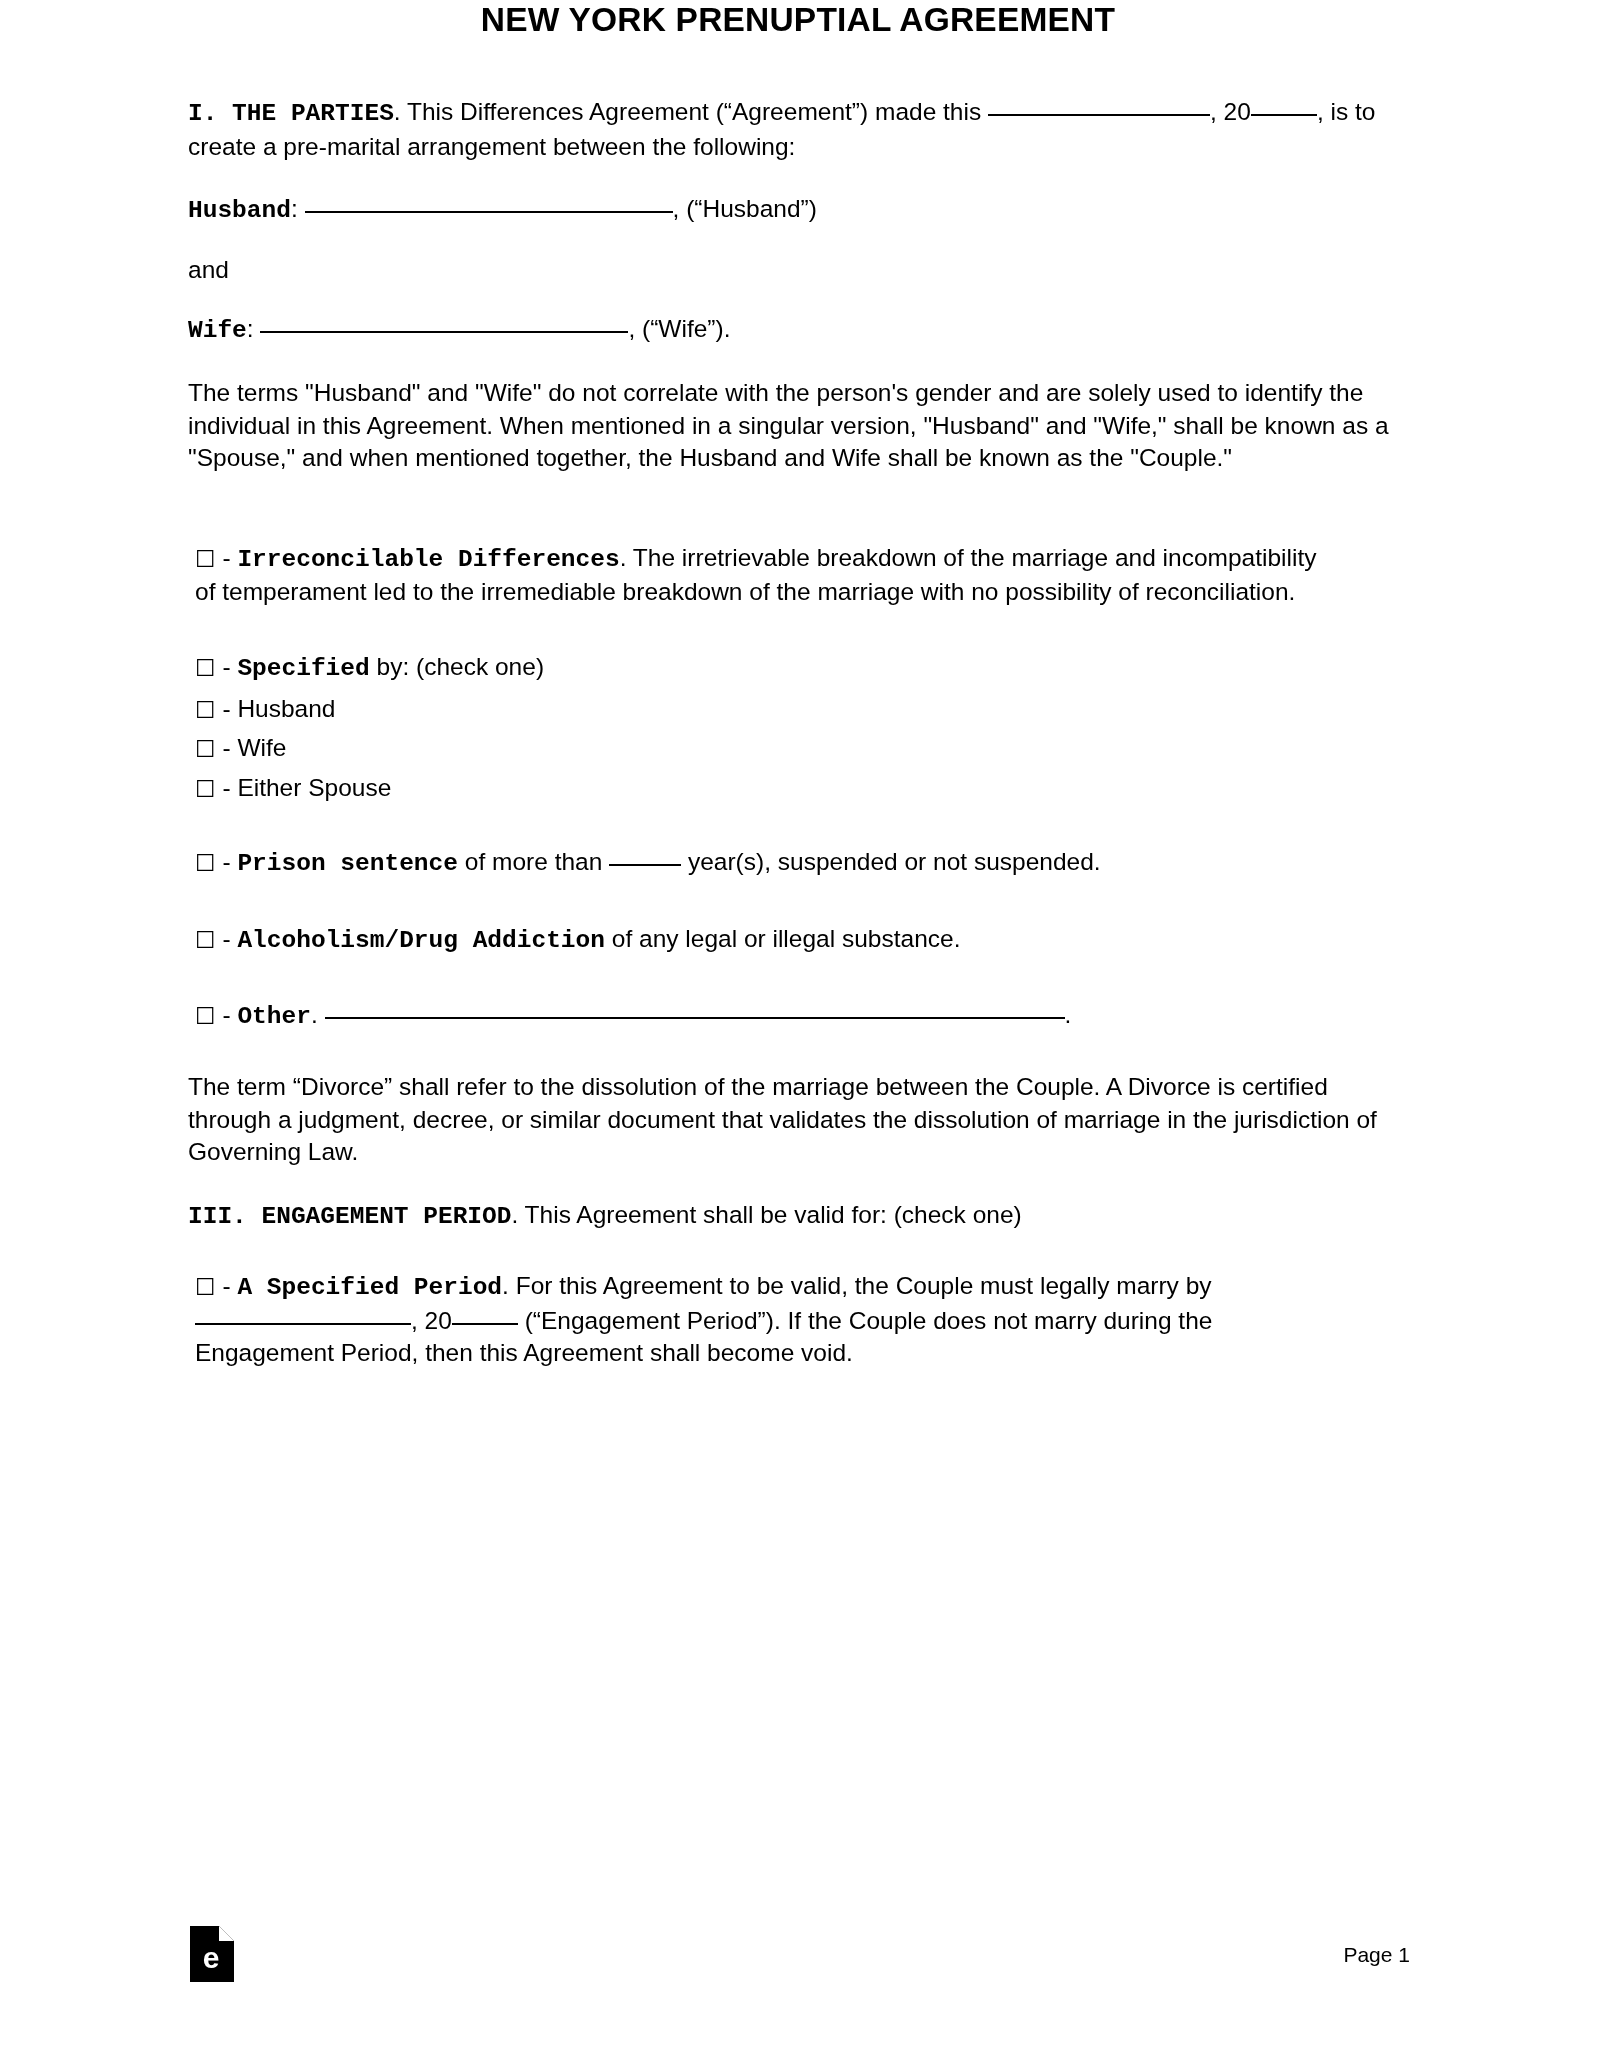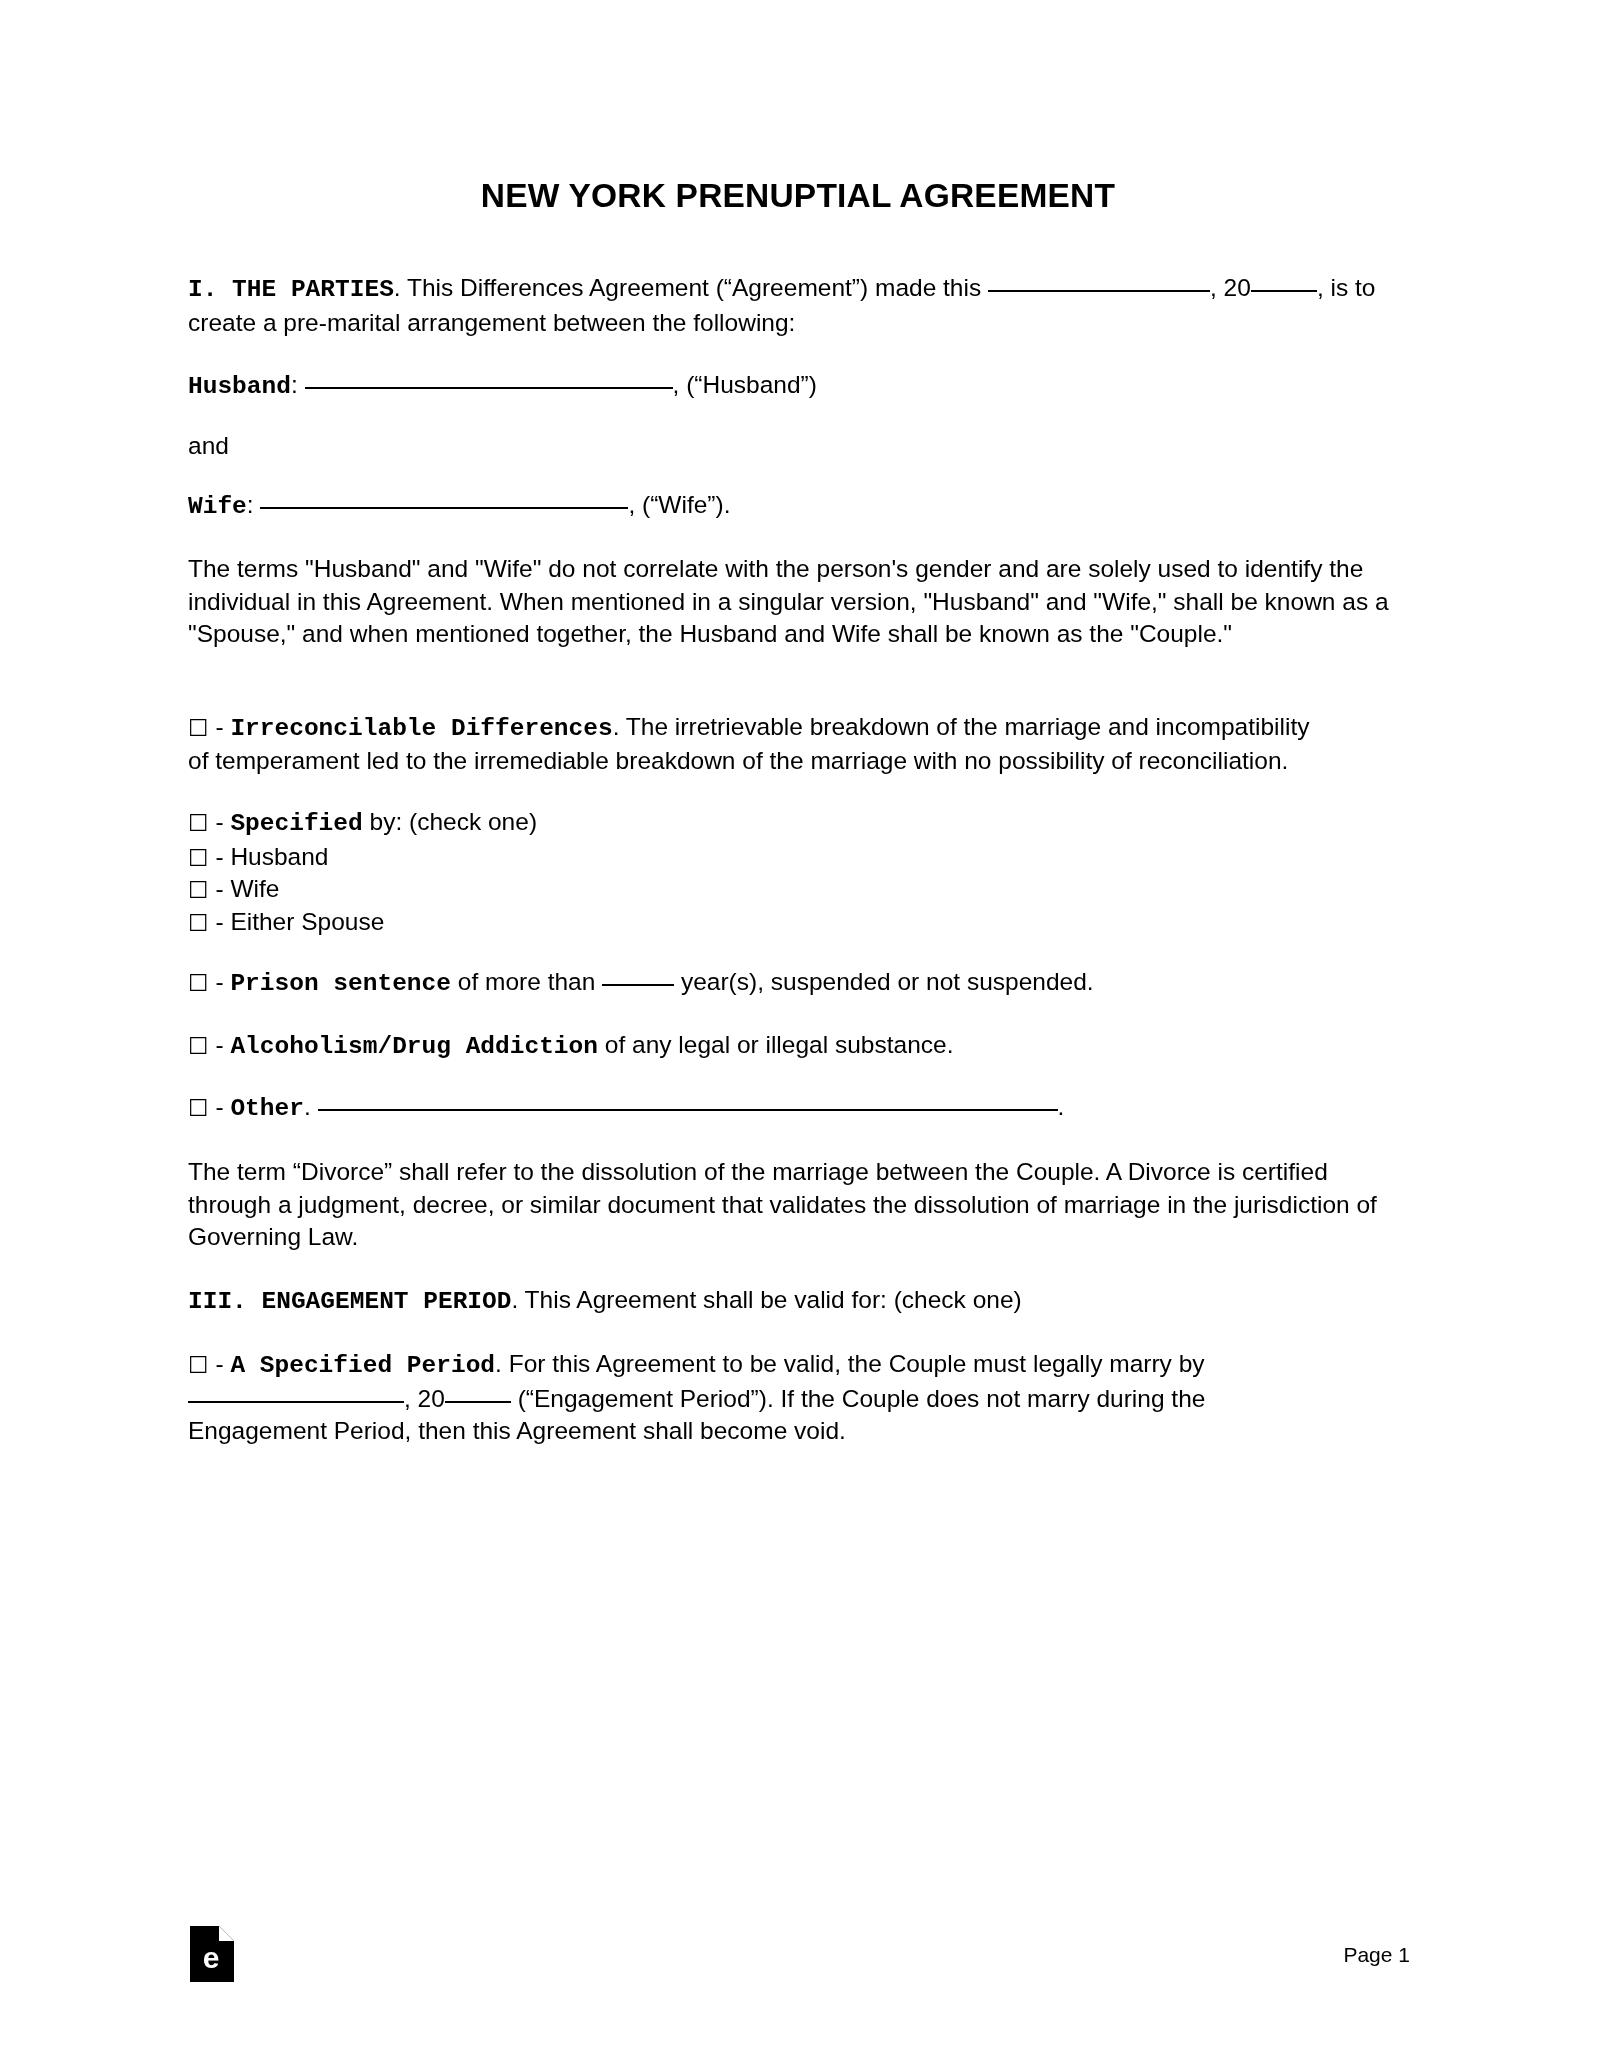--- a/index.html
+++ b/index.html
@@ -28,21 +28,20 @@
     left: 188px;
     top: 0;
     width: 1220px;
   }
   .doc-title {
     text-align: center;
     font-size: 33.5px;
     font-weight: bold;
     letter-spacing: 0.2px;
     margin: 0;
-    padding-top: 176px;
     padding-bottom: 0;
     line-height: 1.2;
   }
   p.block {
     font-size: 24.5px;
     line-height: 1.33;
     margin: 0;
     text-align: left;
   }
   .gap-title { height: 56px; }
@@ -56,21 +55,21 @@
   .indent1 {
     margin-left: 92px;
     width: 1128px;
   }
   .indent2 {
     margin-left: 208px;
   }
   .cbline {
     font-size: 24.5px;
     line-height: 1.33;
-    margin: 0;
+    margin: 7px;
   }
   .cbox {
     font-family: "DejaVu Sans", sans-serif;
     font-size: 23px;
     line-height: 1;
     position: relative;
     top: 1px;
   }
   .hang {
     

